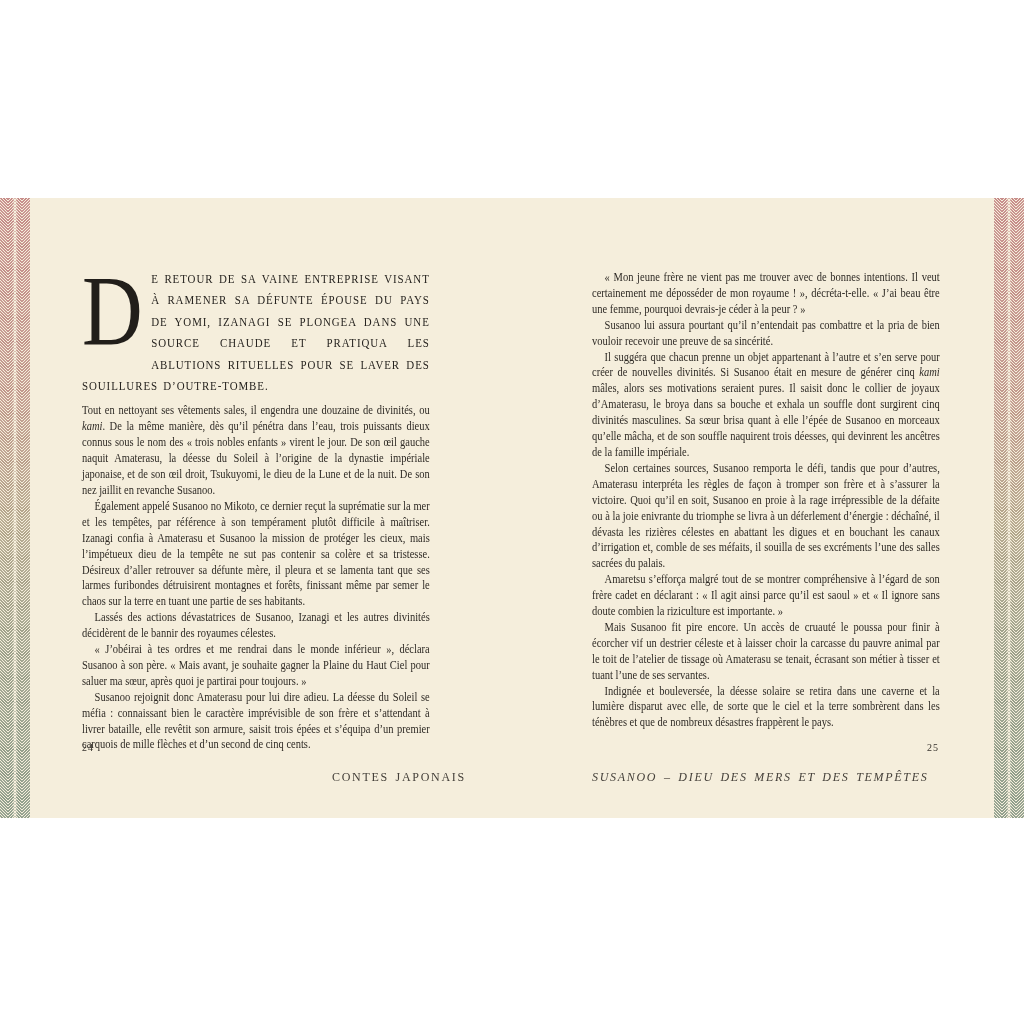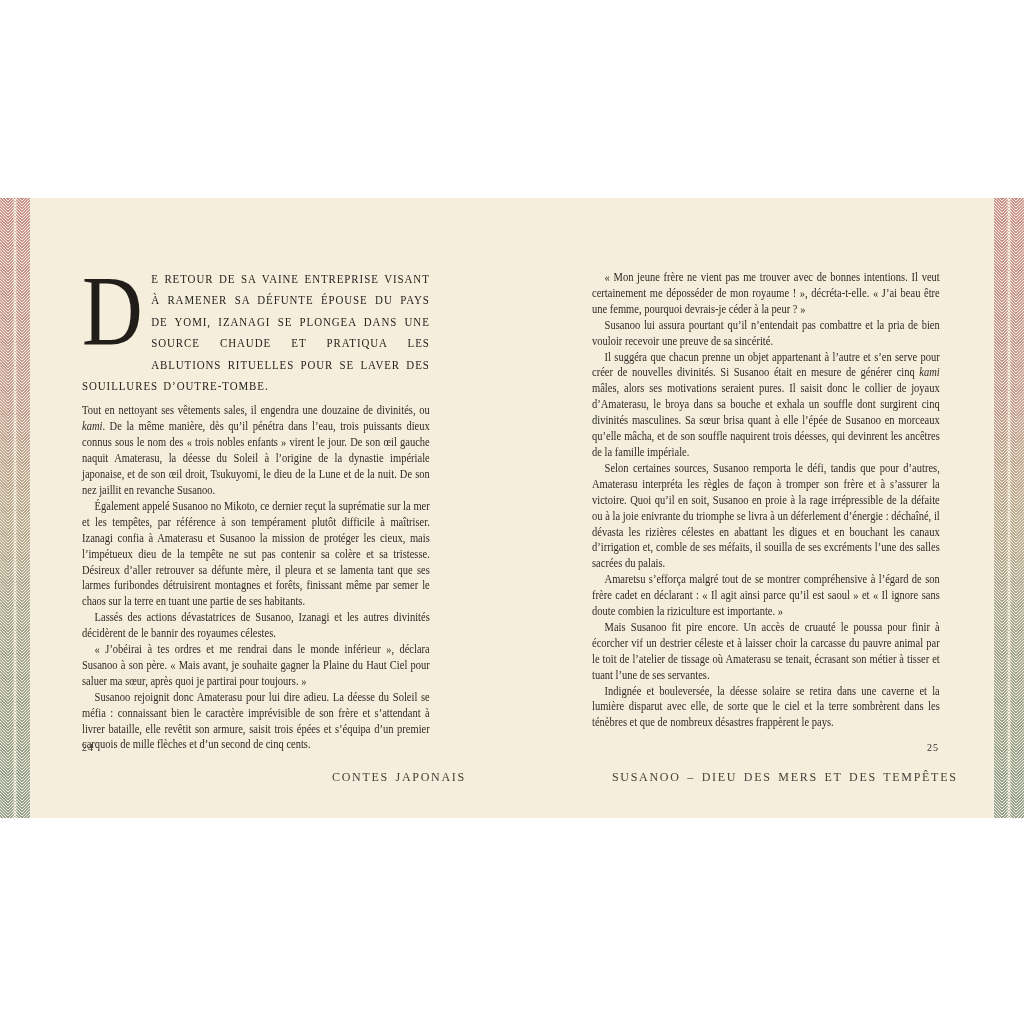--- a/index.html
+++ b/index.html
@@ -58,21 +58,21 @@
   .num-left  { left:82px; }
   .num-right { right:85px; text-align:center; }
   .running {
     position:absolute; top:572px;
     font-size:12px; letter-spacing:1.7px; word-spacing:2px;
     color:#45403a;
     text-transform:uppercase;
     white-space:nowrap;
   }
   .run-left  { left:332px; width:120px; text-align:center; }
-  .run-right { left:612px; }
+  .run-right { left:592px;font-style:italic; }
 </style>
 </head>
 <body>
 
 <div class="book">
 
   <svg class="border-strip border-left" width="30" height="620" viewBox="0 0 30 620" xmlns="http://www.w3.org/2000/svg">
     <defs>
       <linearGradient id="bgrad" x1="0" y1="0" x2="0" y2="1">
         <stop offset="0" stop-color="#a4424c"></stop>

